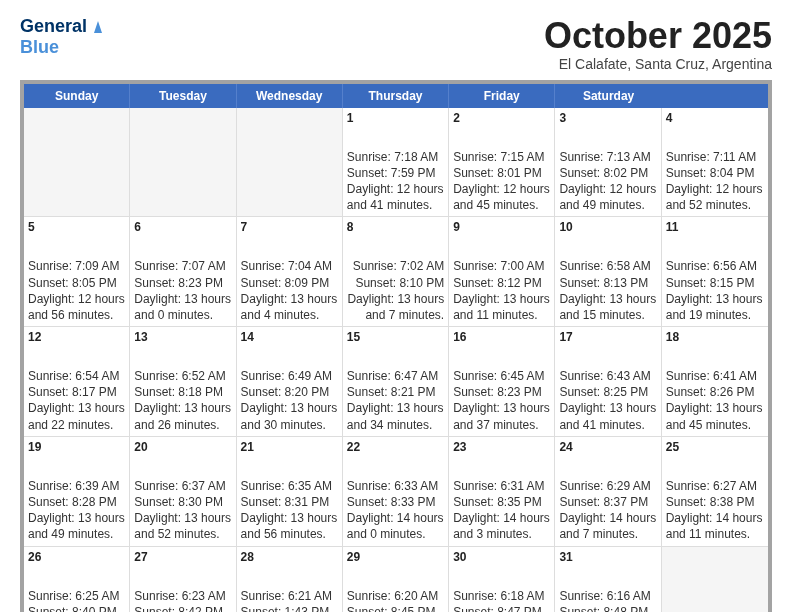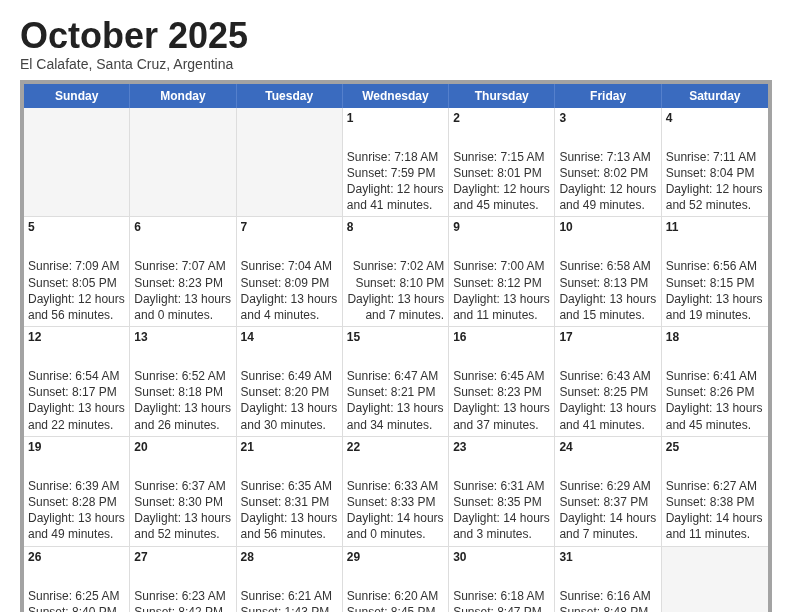--- a/index.html
+++ b/index.html
@@ -26,21 +26,21 @@
     .logo {
       display: flex;
       flex-direction: column;
       align-items: flex-start;
     }
     .logo-row {
       display: flex;
       align-items: center;
     }
     .title-block {
-      text-align: left;
+      text-align: right;
     }
     .month-title {
       font-size: 36px;
       font-weight: bold;
       color: #222;
       line-height: 1.1;
     }
     .subtitle {
       font-size: 14px;
       color: #444;
@@ -107,30 +107,40 @@
       color: #333;
       font-size: 12px;
       margin-top: 24px;
     }
   </style>
 </head>
 <body>
 
 <div class="page">
   <div class="header">
+    <div class="logo">
+      <div class="logo-row">
+        <span style="font-size:18px;font-weight:bold;color:#003366;">General</span>
+        <svg width="18" height="18" viewBox="0 0 18 18" style="margin-left:2px;margin-top:-2px;">
+          <polygon points="5,16 13,16 9,4" fill="#4a90d9"></polygon>
+        </svg>
+      </div>
+      <div class="logo-row">
+        <span style="font-size:18px;font-weight:bold;color:#4a90d9;">Blue</span>
+      </div>
+    </div>
     <div class="title-block">
       <div class="month-title">October 2025</div>
       <div class="subtitle">El Calafate, Santa Cruz, Argentina</div>
     </div>
   </div>
 
   <div class="calendar">
     <div class="cal-header">
     <div class="cal-header-cell">Sunday</div>
-        <div class="cal-header-cell">Monday</div>
         <div class="cal-header-cell">Tuesday</div>
         <div class="cal-header-cell">Wednesday</div>
         <div class="cal-header-cell">Thursday</div>
         <div class="cal-header-cell">Friday</div>
         <div class="cal-header-cell">Saturday</div>
       </div>
     <div class="cal-body">
     <div class="cal-row">
           <div class="cal-cell empty"></div>
           <div class="cal-cell empty"></div>

